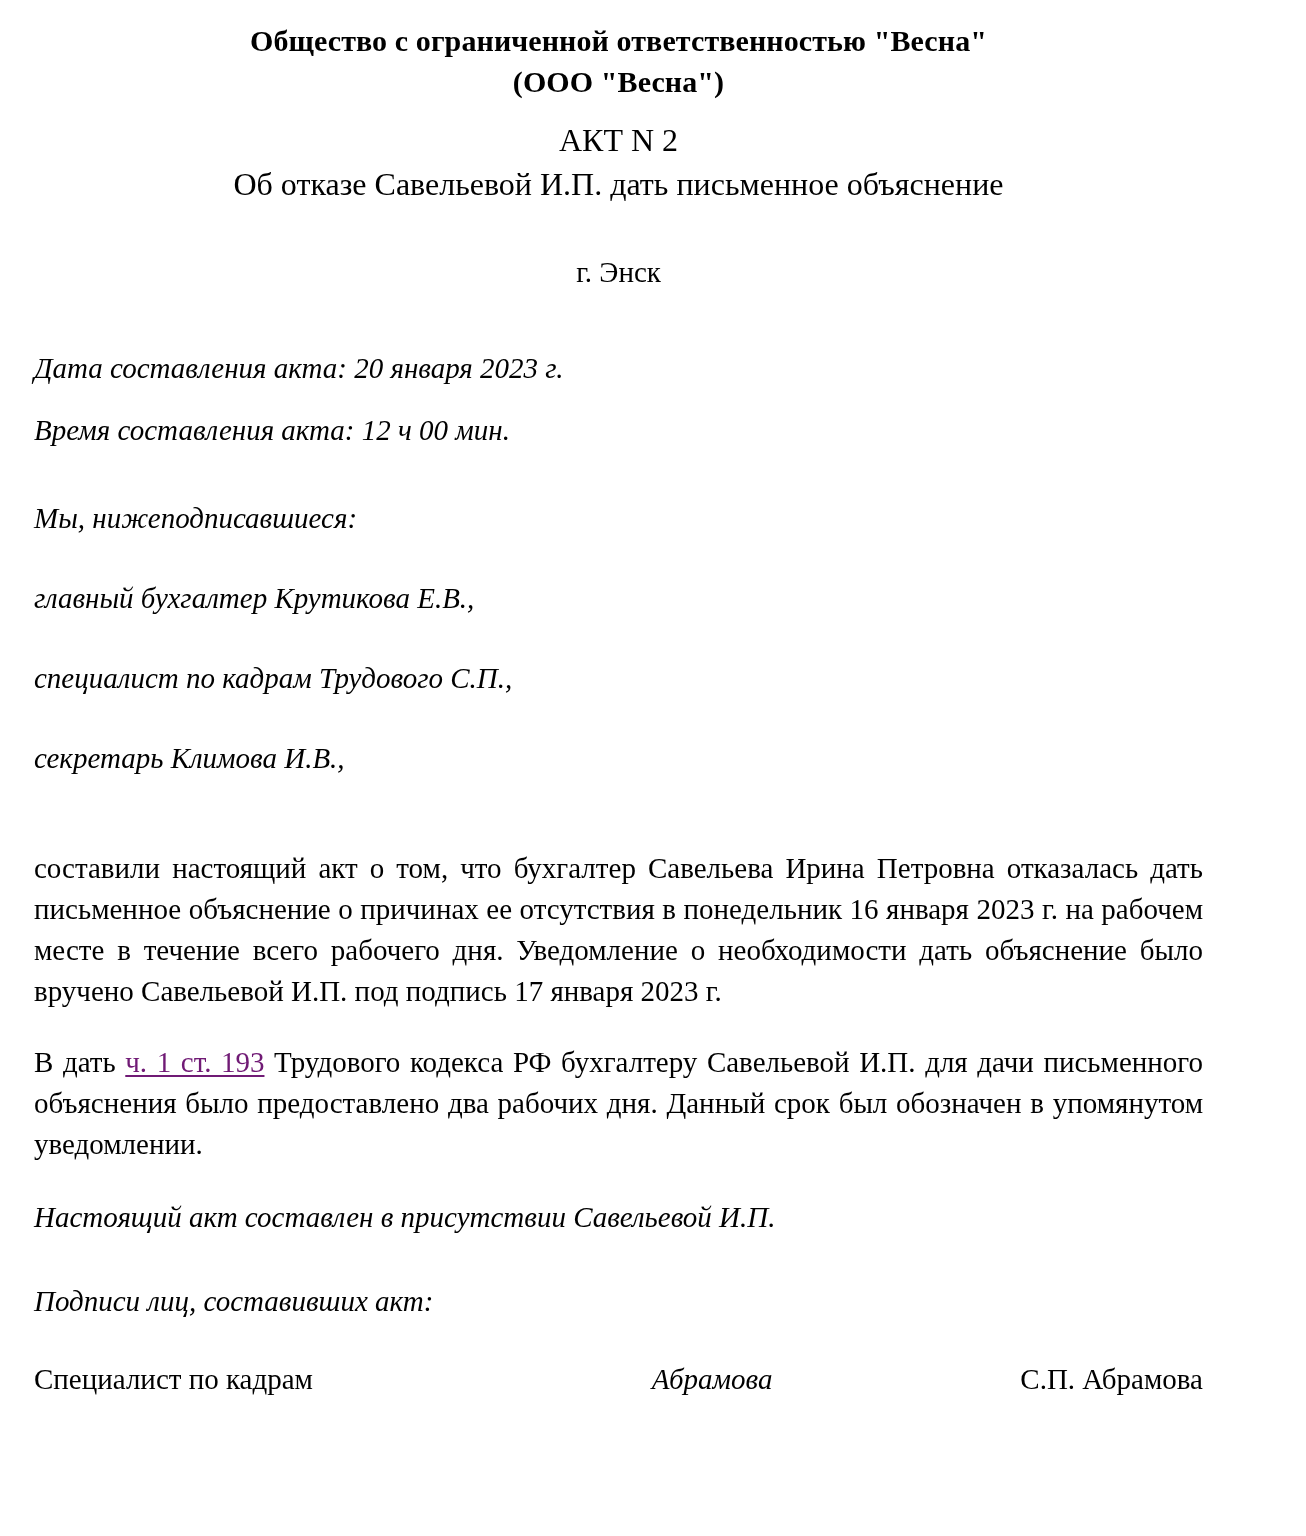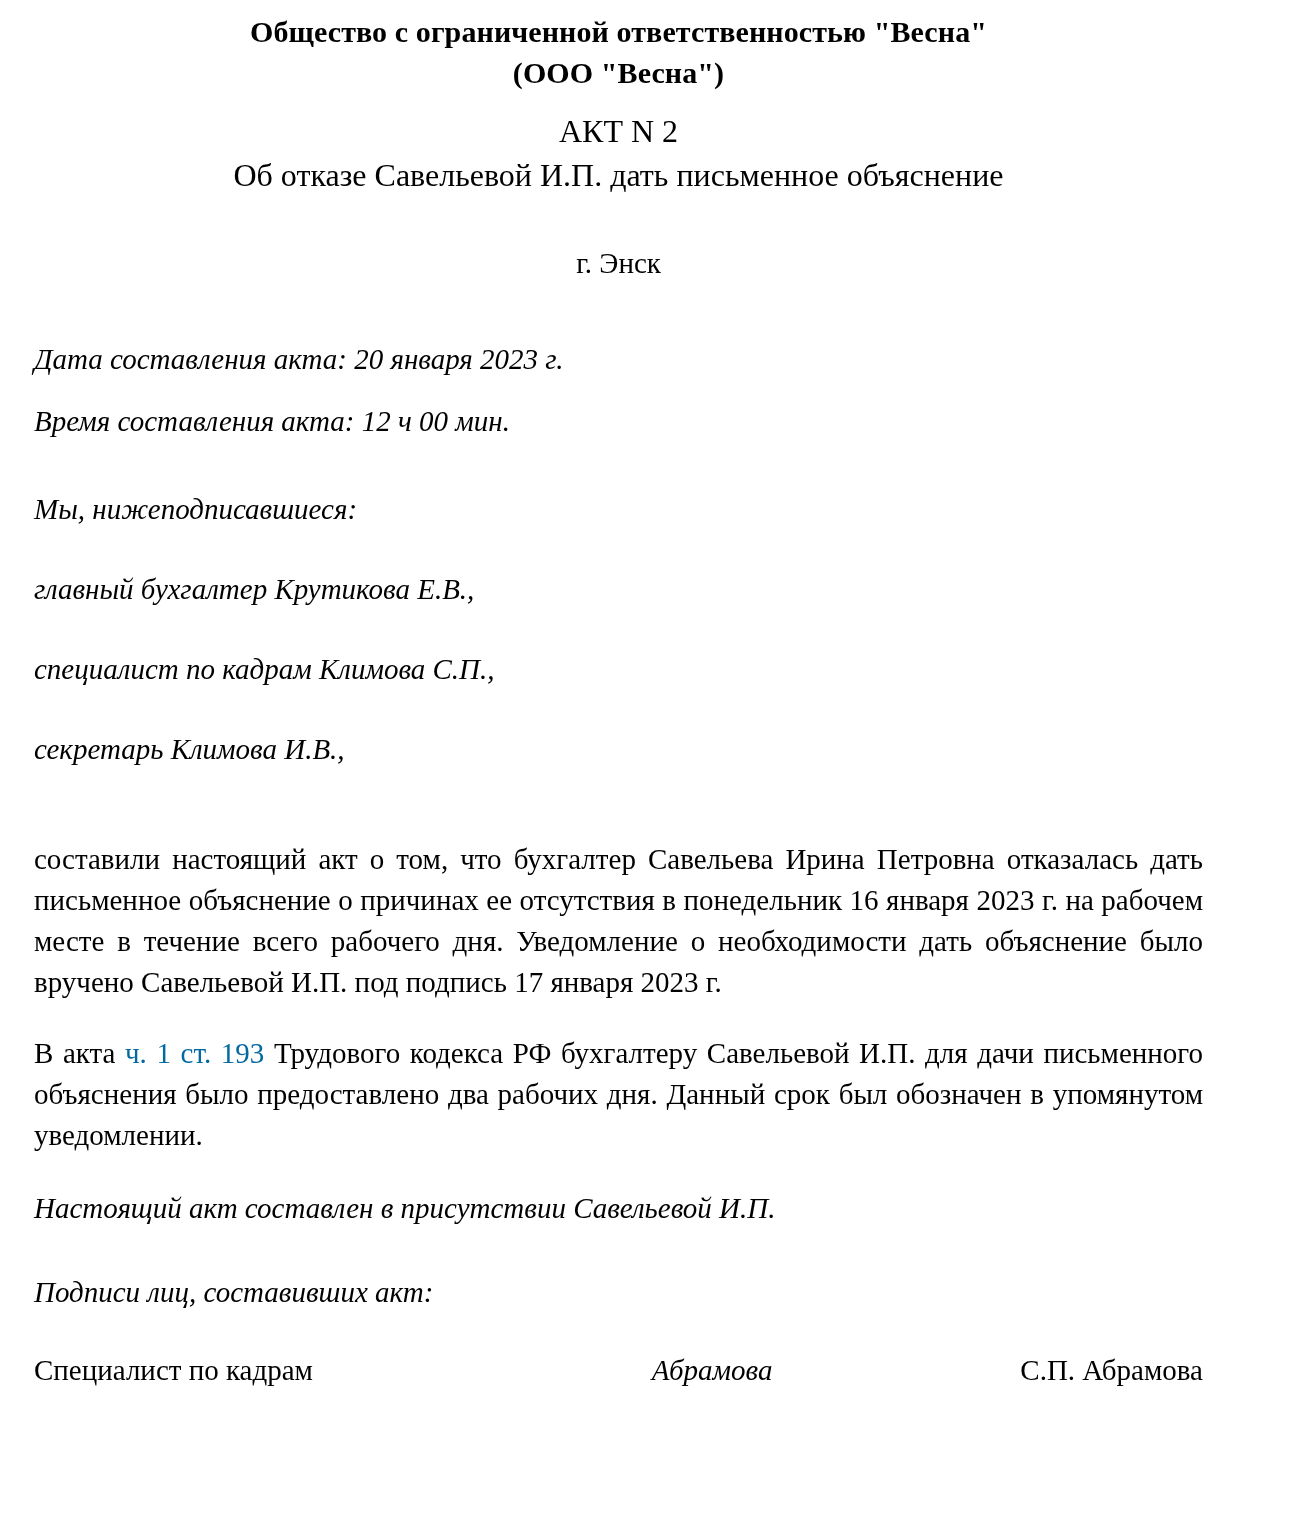--- a/index.html
+++ b/index.html
@@ -27,21 +27,21 @@
     top: 0;
     width: 1169px;
   }
 
   
   .org-header {
     text-align: center;
     font-weight: bold;
     font-size: 30px;
     line-height: 41px;
-    padding-top: 11px;
+    padding-top: 20px;
     letter-spacing: 0.1px;
   }
   .org-header .line2 {
     display: block;
   }
 
   
   .doc-title-block {
     text-align: center;
     font-size: 32px;
@@ -84,21 +84,22 @@
     text-align-last: left;
   }
   .body-para-1 { margin-top: 70px; }
   .body-para-2 { margin-top: 30px; }
 
   .present-para { margin-top: 32px; }
   .signatures-intro { margin-top: 44px; }
 
   
   .doc-link {
-    color: #0369a1;
+    color: #701a75;
+    text-decoration: underline;
     text-underline-offset: 3px;
     cursor: pointer;
   }
 
   
   .sig-table {
     width: 100%;
     border-collapse: collapse;
     margin-top: 38px;
     table-layout: fixed;
@@ -130,26 +131,26 @@
       <span class="act-subject">Об отказе Савельевой И.П. дать письменное объяснение</span>
     </div>
 
     <div class="city">г. Энск</div>
 
     <div class="p-left meta-date">Дата составления акта: 20 января 2023 г.</div>
     <div class="p-left meta-time">Время составления акта: 12 ч 00 мин.</div>
 
     <div class="p-left we-undersigned">Мы, нижеподписавшиеся:</div>
     <div class="p-left signatory-line">главный бухгалтер Крутикова Е.В.,</div>
-    <div class="p-left signatory-line">специалист по кадрам Климова С.П.,</div>
+    <div class="p-left signatory-line">специалист по кадрам Трудового С.П.,</div>
     <div class="p-left signatory-line">секретарь Климова И.В.,</div>
 
     <div class="p-justify body-para-1">составили настоящий акт о том, что бухгалтер Савельева Ирина Петровна отказалась дать письменное объяснение о причинах ее отсутствия в понедельник 16 января 2023 г. на рабочем месте в течение всего рабочего дня. Уведомление о необходимости дать объяснение было вручено Савельевой И.П. под подпись 17 января 2023 г.</div>
 
-    <div class="p-justify body-para-2"><span>В акта </span><span class="doc-link">ч. 1 ст. 193</span><span> Трудового кодекса РФ бухгалтеру Савельевой И.П. для дачи письменного объяснения было предоставлено два рабочих дня. Данный срок был обозначен в упомянутом уведомлении.</span></div>
+    <div class="p-justify body-para-2"><span>В дать </span><span class="doc-link">ч. 1 ст. 193</span><span> Трудового кодекса РФ бухгалтеру Савельевой И.П. для дачи письменного объяснения было предоставлено два рабочих дня. Данный срок был обозначен в упомянутом уведомлении.</span></div>
 
     <div class="p-left present-para">Настоящий акт составлен в присутствии Савельевой И.П.</div>
 
     <div class="p-left signatures-intro">Подписи лиц, составивших акт:</div>
 
     <table class="sig-table">
       <tbody>
         <tr>
           <td class="sig-role">Специалист по кадрам</td>
           <td class="sig-mark">Абрамова</td>

